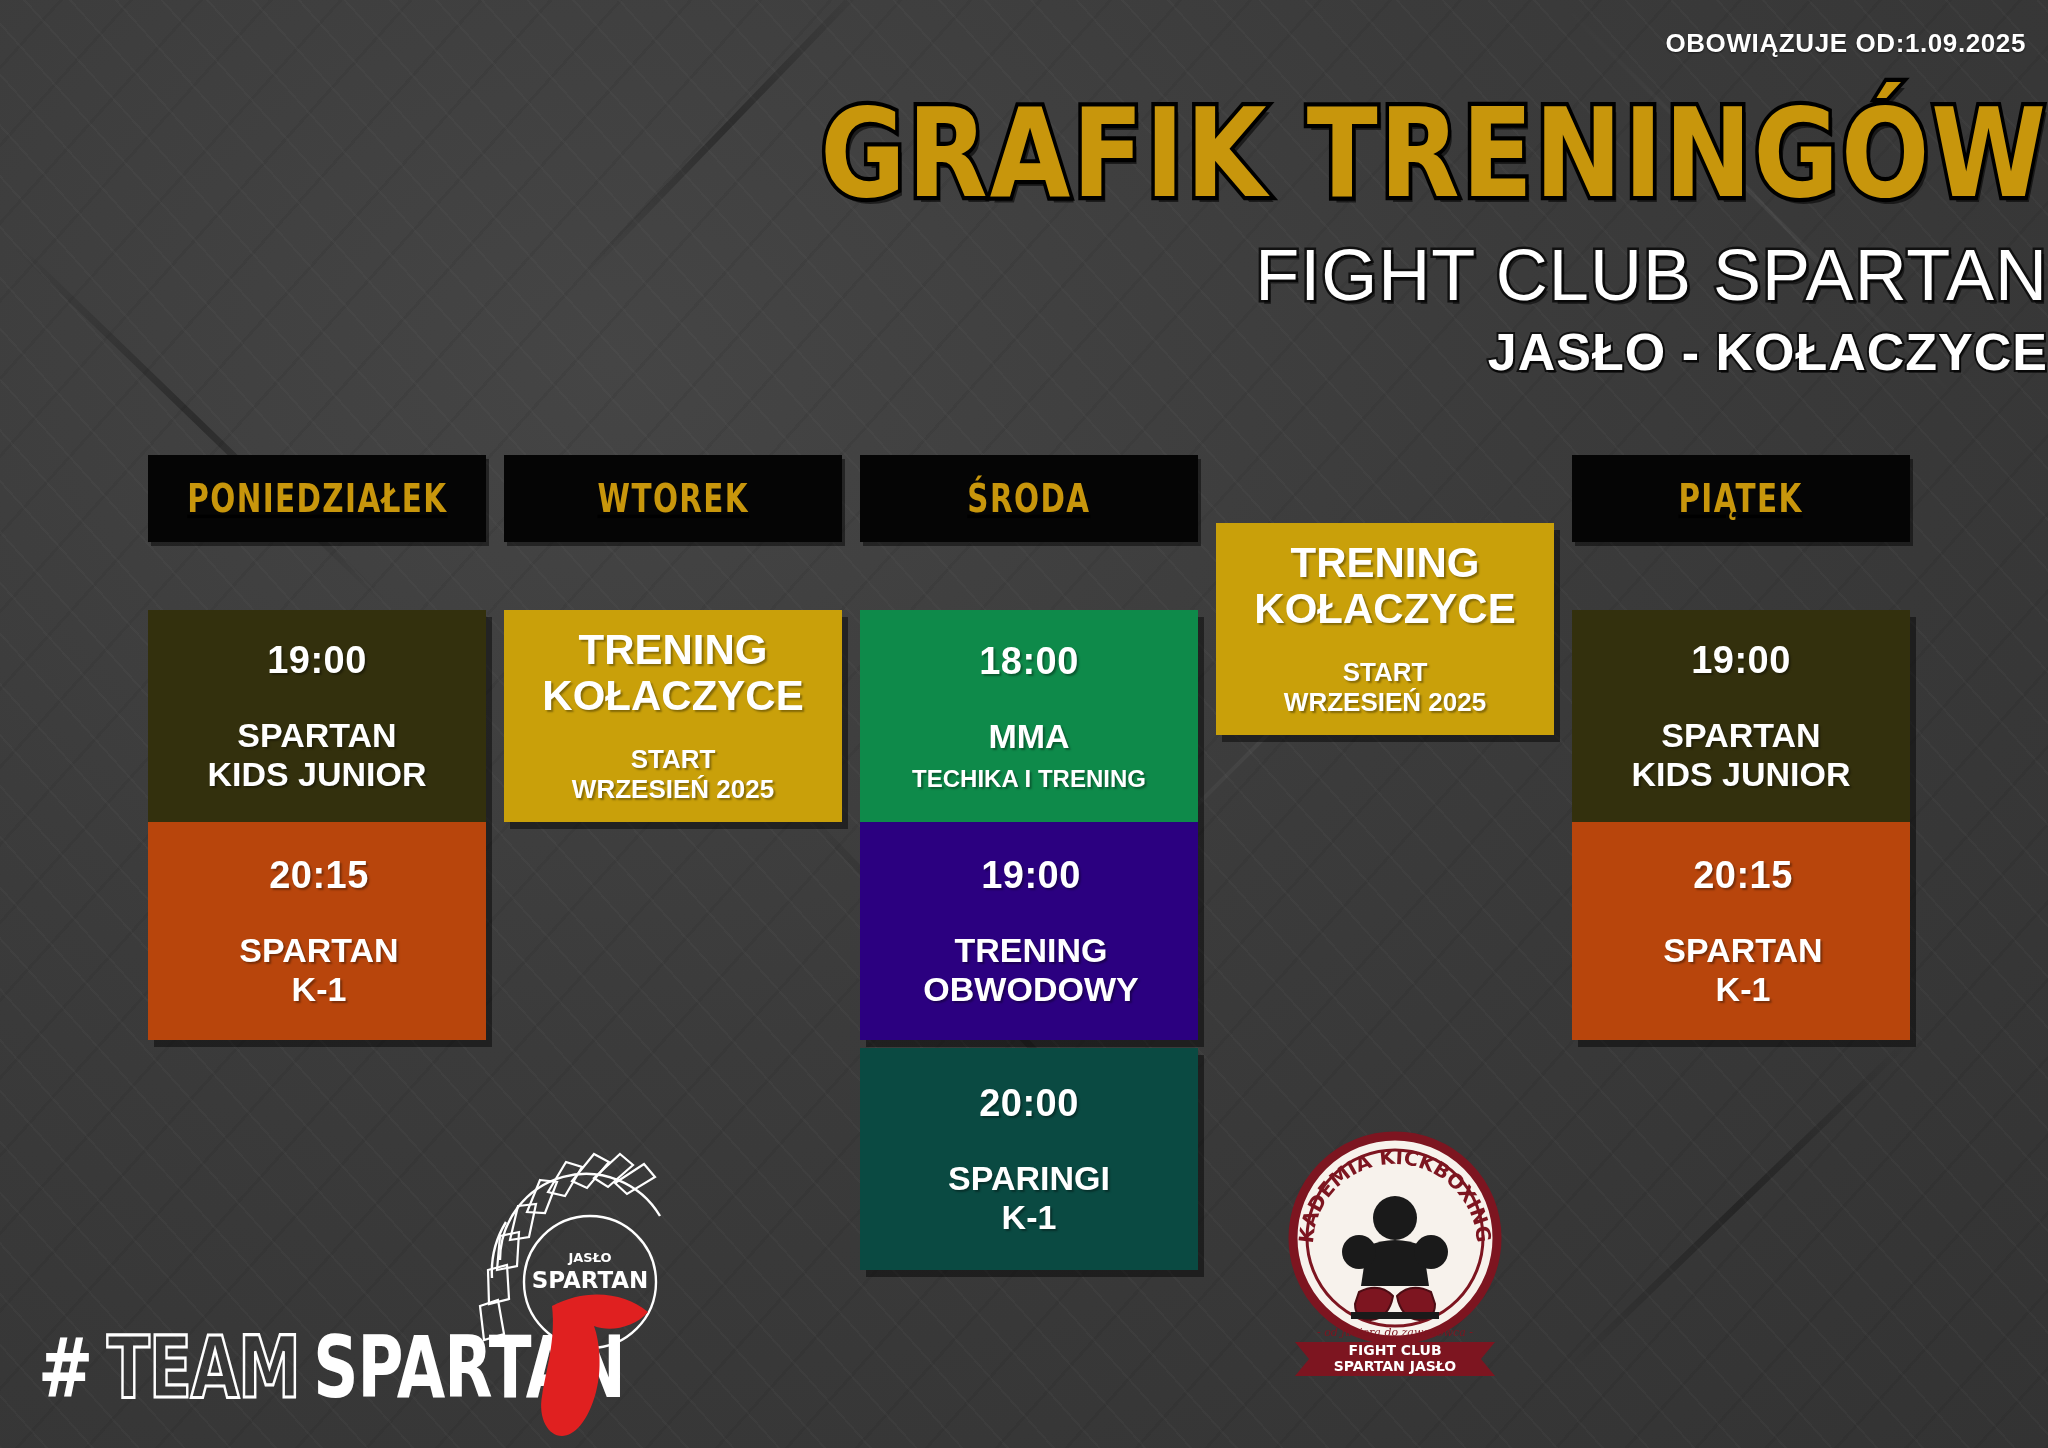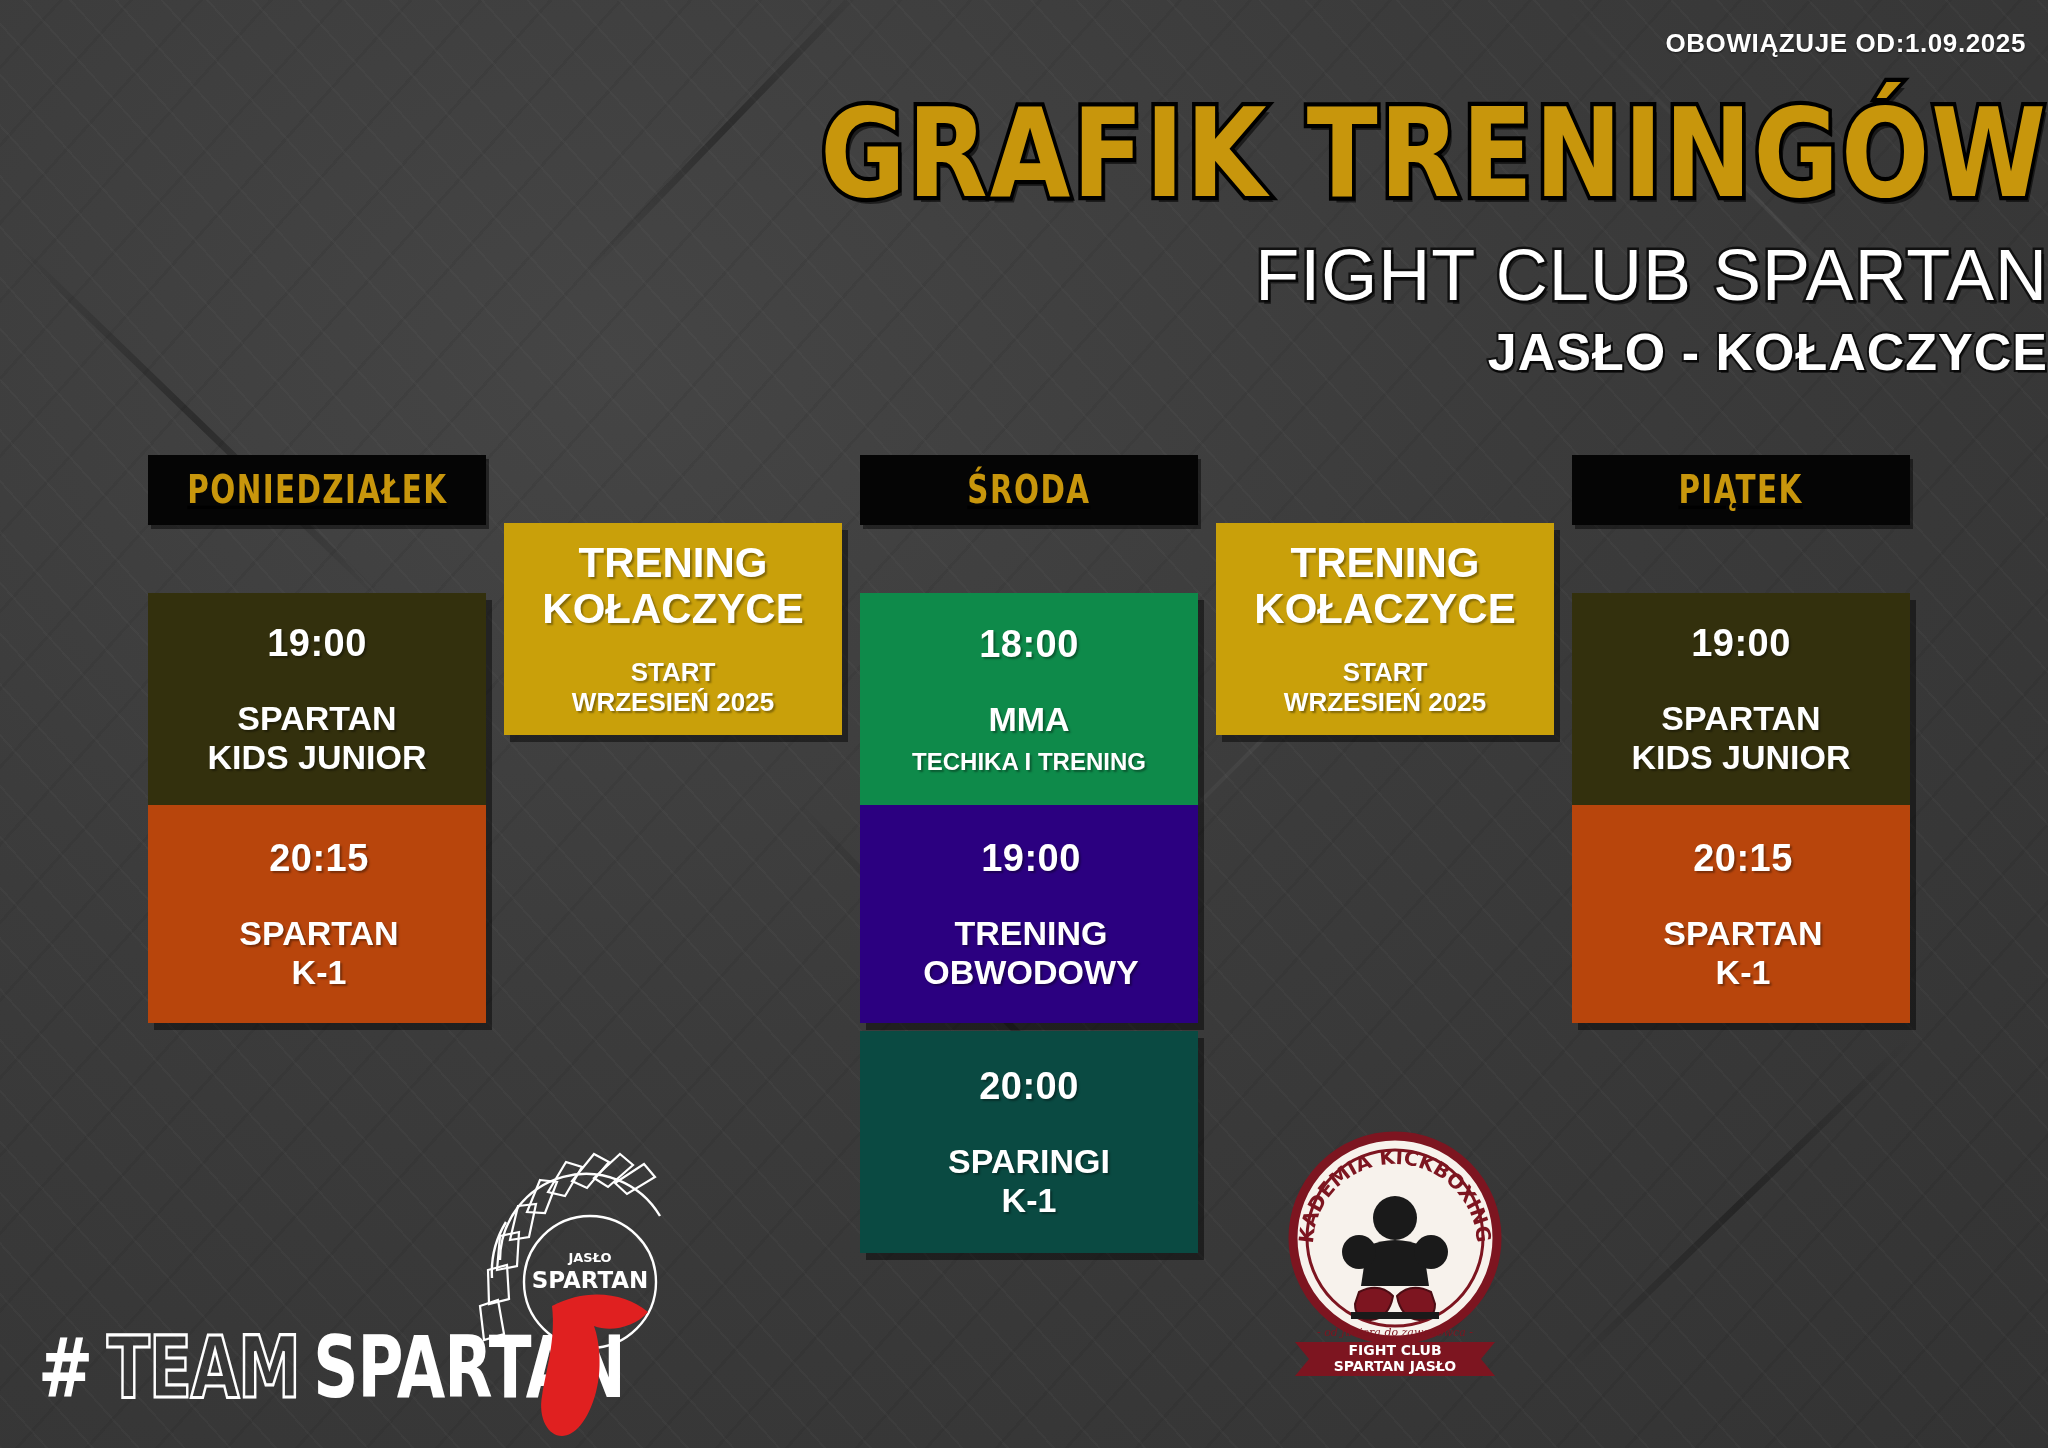--- a/index.html
+++ b/index.html
@@ -76,21 +76,21 @@
     left:148px; top:455px;
     width:1762px;
     display:grid;
     grid-template-columns:repeat(5, 1fr);
     column-gap:18px;
   }
   .col { display:flex; flex-direction:column; }
 
   .day-head {
     background:#050505;
-    height:70px;
+    height:87px;
     display:flex; align-items:center; justify-content:center;
     box-shadow:3px 4px 0 rgba(0,0,0,0.45);
     text-decoration:underline;
   }
   .day-head span {
     font-family:"DejaVu Sans", sans-serif;
     color:#c8960c;
     font-size:32px; font-weight:bold;
     letter-spacing:1.5px;
     transform:scaleY(1.2) scaleX(0.92);
@@ -189,20 +189,23 @@
           <div class="c-time">19:00</div>
           <div class="c-name">SPARTAN<br>KIDS JUNIOR</div>
         </div>
         <div class="card h2" style="background: rgb(184, 69, 12);">
           <div class="c-time">20:15</div>
           <div class="c-name">SPARTAN<br>K-1</div>
         </div>
       </div>
     </div>
     <div class="col">
+      <div class="day-head">
+        <span>WTOREK</span>
+      </div>
       <div class="col-body">
         <div class="card h1" style="background: rgb(201, 160, 10);">
           <div class="c-big">TRENING<br>KOŁACZYCE</div>
           <div class="c-sub">START<br>WRZESIEŃ 2025</div>
         </div>
       </div>
     </div>
     <div class="col">
       <div class="day-head">
         <span>ŚRODA</span>

